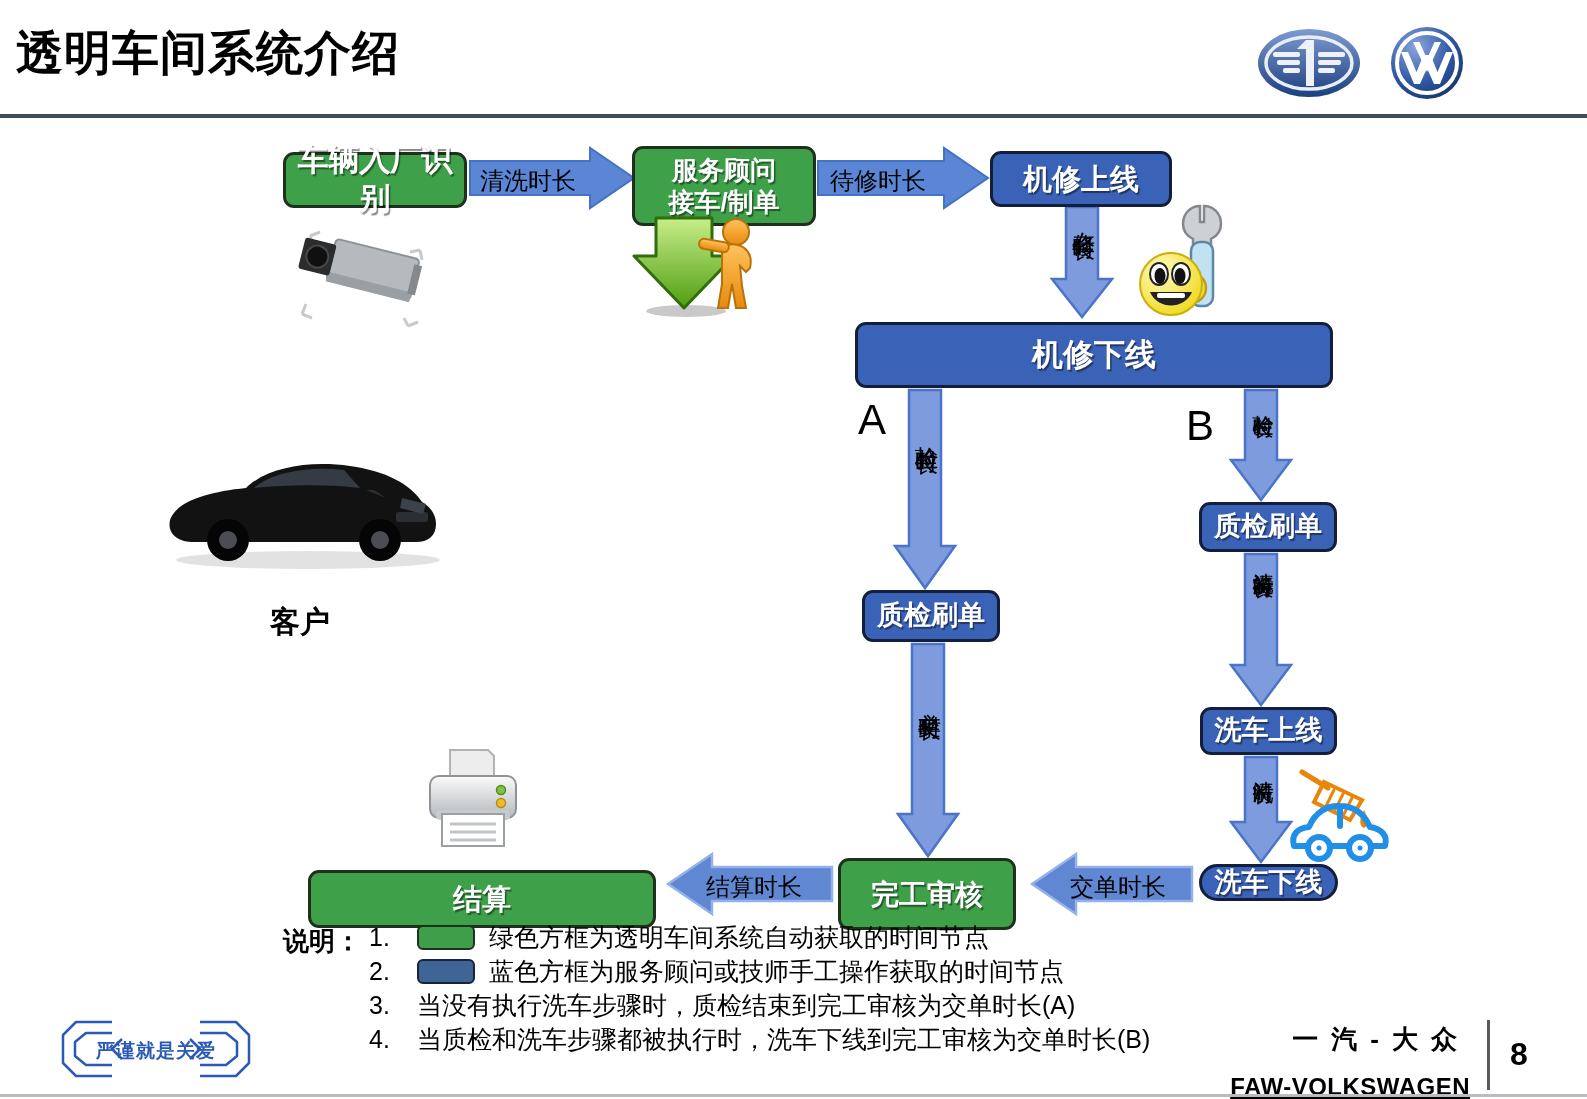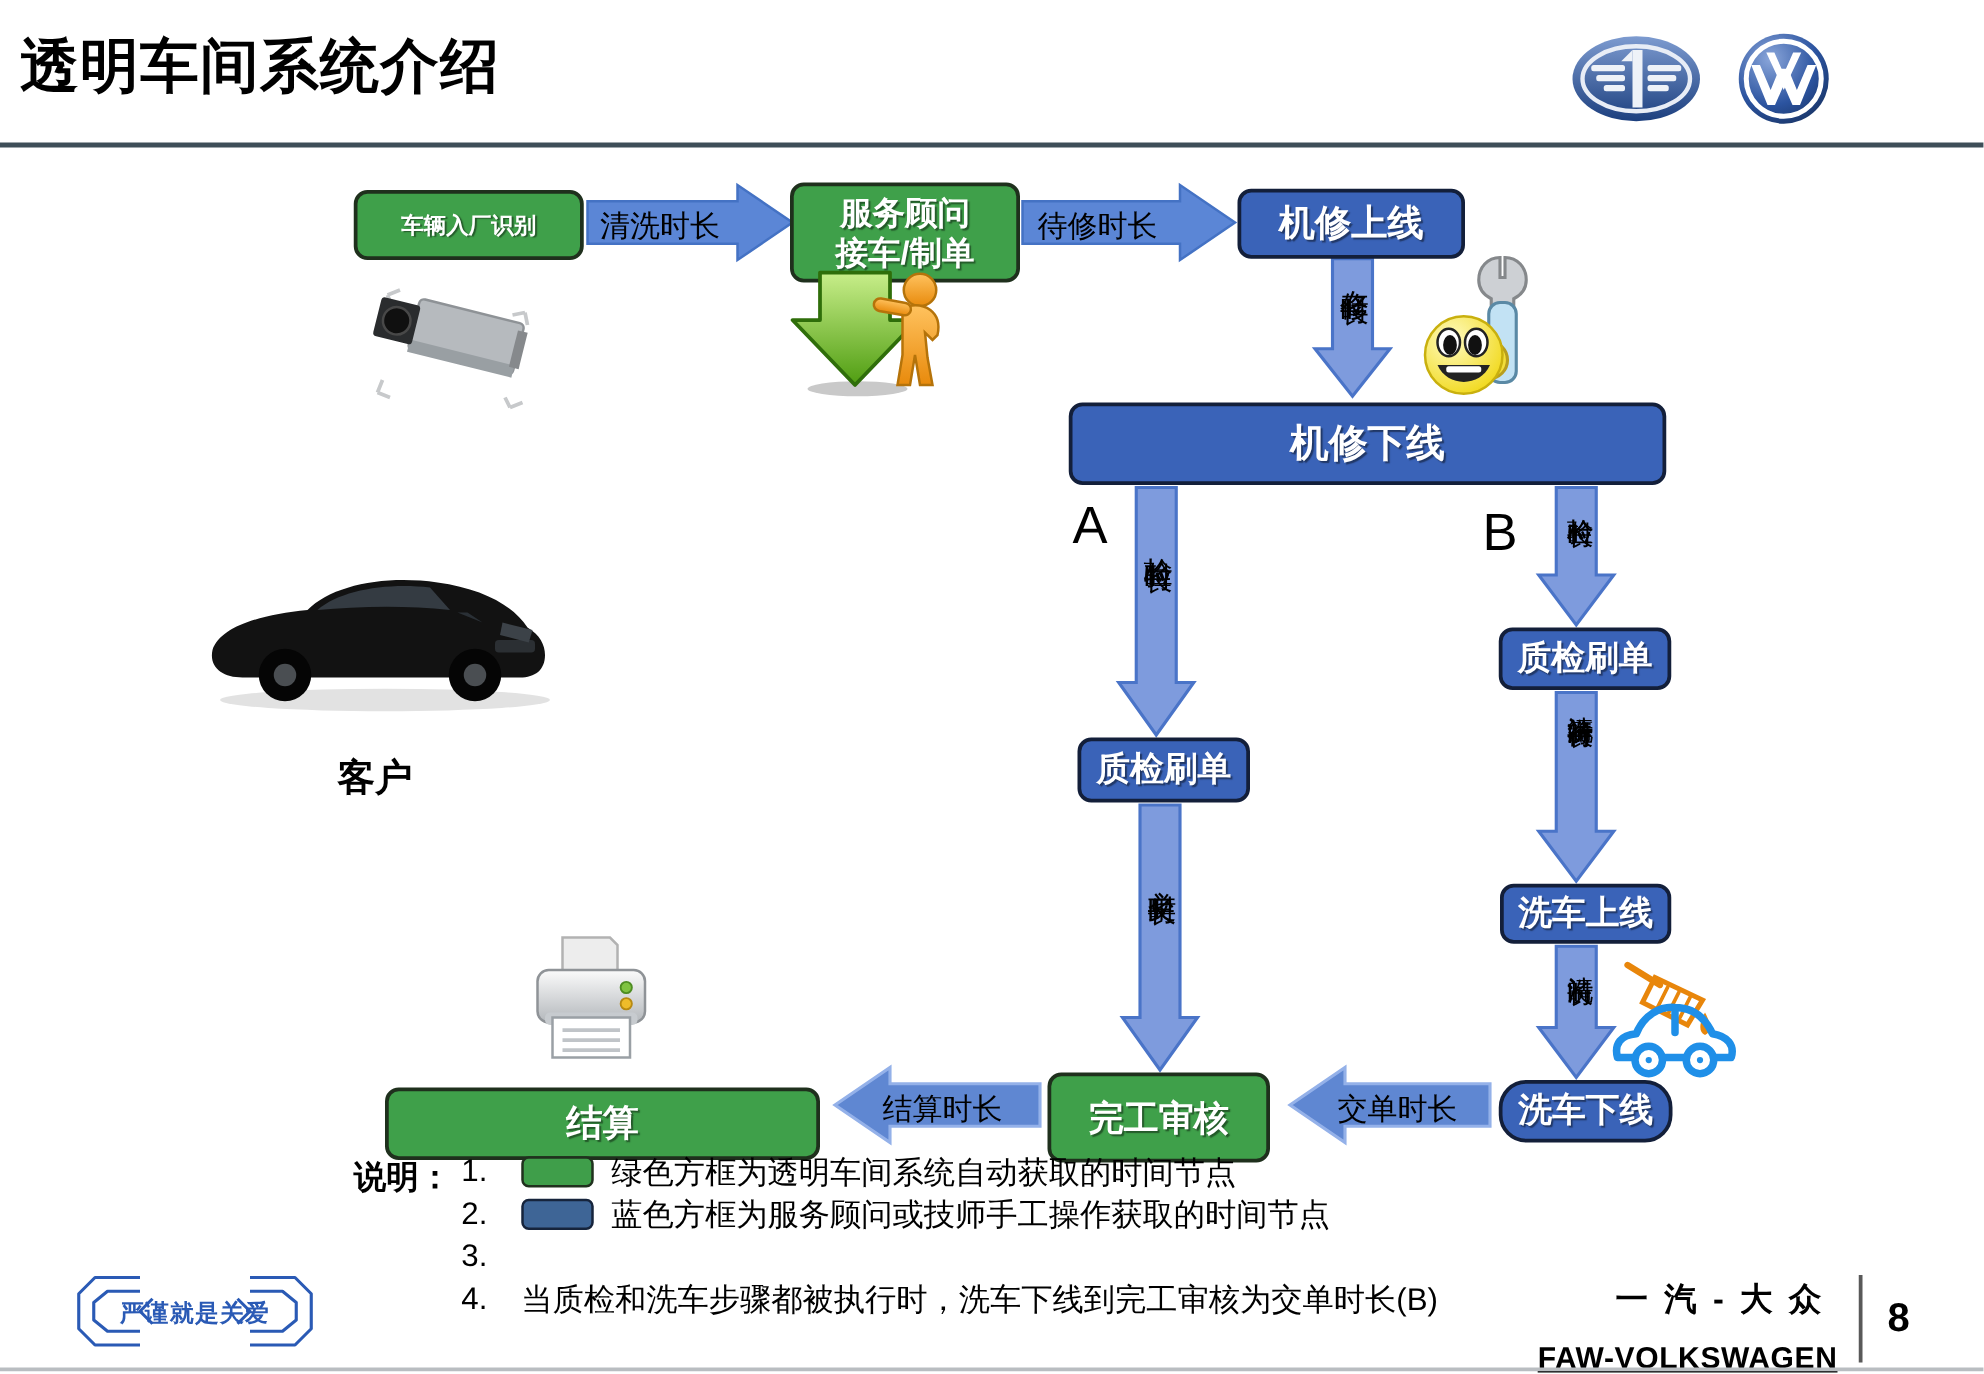--- a/index.html
+++ b/index.html
@@ -106,21 +106,21 @@
   <span class="vlabel" style="left:915px;top:694px;">交单时长</span>
   <span class="vlabel small" style="left:1249px;top:398px;">检验时长</span>
   <span class="vlabel small" style="left:1249px;top:556px;">清洗等待时长</span>
   <span class="vlabel small" style="left:1249px;top:764px;">清洗时长</span>
   <span class="hlabel" style="left:1118px;top:871px;">交单时长</span>
   <span class="hlabel" style="left:754px;top:871px;">结算时长</span>
 
   <span class="branch" style="left:858px;top:396px;">A</span>
   <span class="branch" style="left:1186px;top:402px;">B</span>
 
-  <div class="node green" style="left:283px;top:152px;width:184px;height:56px;font-size:18px;">
+  <div class="node green" style="left:283px;top:152px;width:184px;height:56px;font-size:31px;">
     <span>车辆入厂识别</span>
   </div>
   <div class="node green" style="left:632px;top:146px;width:184px;height:80px;font-size:26px;">
     <span>服务顾问</span>
     <span>接车/制单</span>
   </div>
   <div class="node blue" style="left:990px;top:151px;width:182px;height:56px;font-size:29px;">
     <span>机修上线</span>
   </div>
   <div class="node blue" style="left:855px;top:322px;width:478px;height:66px;font-size:31px;">
@@ -128,21 +128,21 @@
   </div>
   <div class="node blue" style="left:862px;top:590px;width:138px;height:52px;font-size:27px;">
     <span>质检刷单</span>
   </div>
   <div class="node blue" style="left:1199px;top:502px;width:138px;height:50px;font-size:27px;">
     <span>质检刷单</span>
   </div>
   <div class="node blue" style="left:1200px;top:707px;width:137px;height:48px;font-size:27px;">
     <span>洗车上线</span>
   </div>
-  <div class="node blue" style="left:1199px;top:864px;width:139px;height:50px;font-size:27px;border-radius:22px;">
+  <div class="node blue" style="left:1199px;top:864px;width:139px;height:37px;font-size:27px;border-radius:22px;">
     <span>洗车下线</span>
   </div>
   <div class="node green" style="left:838px;top:858px;width:178px;height:72px;font-size:28px;">
     <span>完工审核</span>
   </div>
   <div class="node green" style="left:308px;top:870px;width:348px;height:58px;font-size:29px;">
     <span>结算</span>
   </div>
 
   <span class="customer" style="left:270px;top:602px;">客户</span>
@@ -255,20 +255,21 @@
       <span class="swatch green"></span>
       <span class="lg-text">绿色方框为透明车间系统自动获取的时间节点</span>
     </div>
     <div class="lg-row">
       <span class="lg-num">2.</span>
       <span class="swatch blue"></span>
       <span class="lg-text">蓝色方框为服务顾问或技师手工操作获取的时间节点</span>
     </div>
     <div class="lg-row">
       <span class="lg-num">3.</span>
+      <span class="lg-text">当没有执行洗车步骤时，质检结束到完工审核为交单时长(A)</span>
     </div>
     <div class="lg-row">
       <span class="lg-num">4.</span>
       <span class="lg-text">当质检和洗车步骤都被执行时，洗车下线到完工审核为交单时长(B)</span>
     </div>
   </div>
 
   <svg class="badge" viewBox="0 0 200 78">
     <g stroke="#2a5ab5" stroke-width="2.5" fill="none" stroke-linejoin="round">
       <path d="M56 12 H20 L7 25 V53 L20 66 H56"></path>

